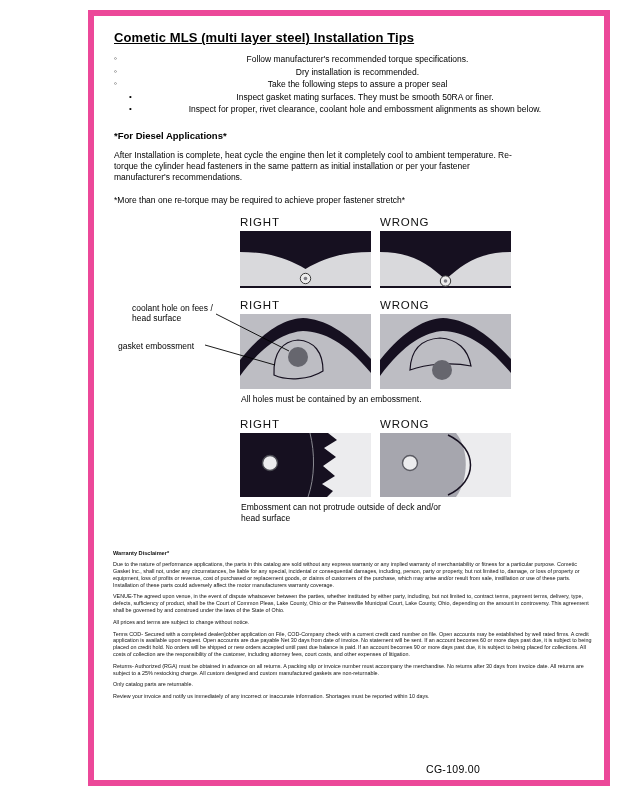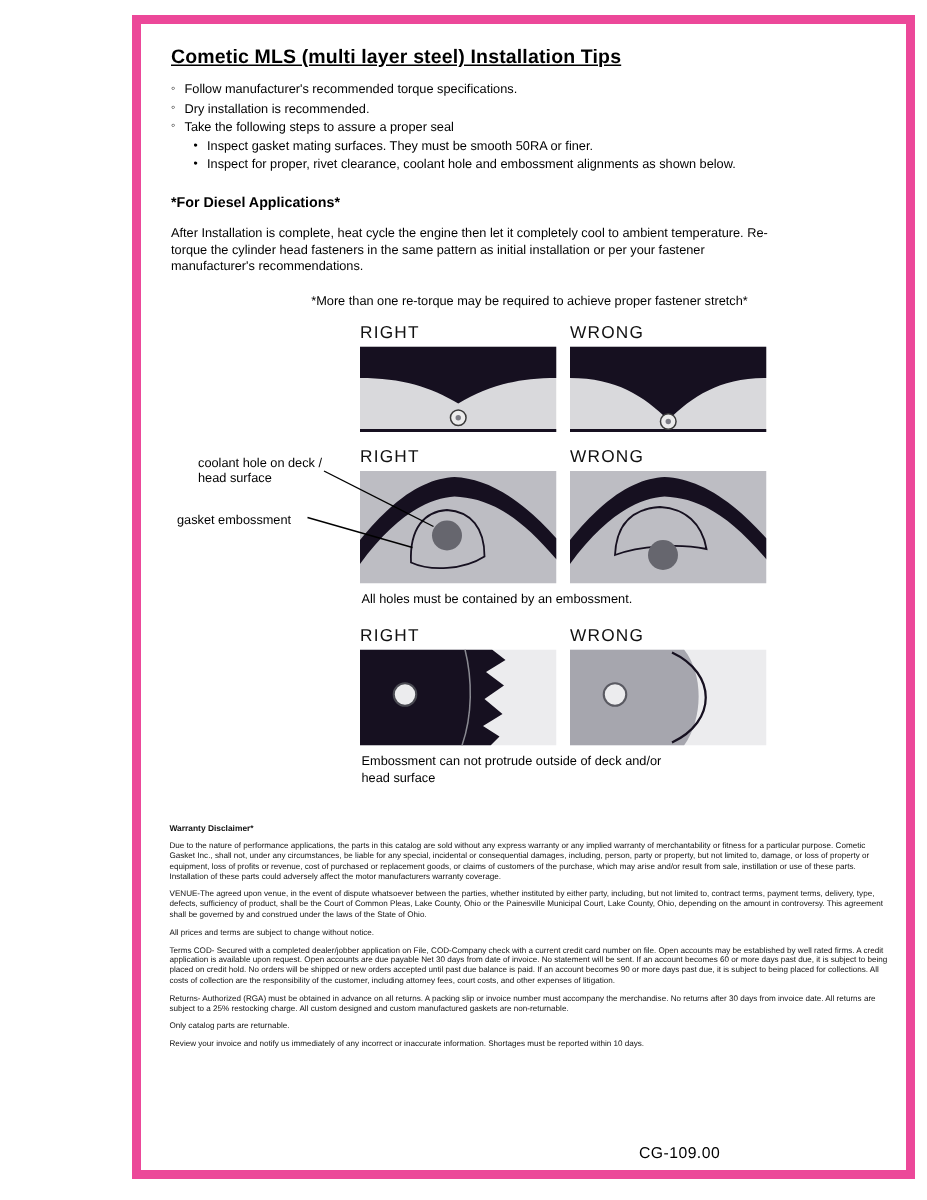--- a/index.html
+++ b/index.html
@@ -4,28 +4,28 @@
 <style>
   * { margin:0; padding:0; box-sizing:border-box; }
   html,body { width:618px; height:800px; background:#ffffff; }
   body { font-family:"Liberation Sans", sans-serif; color:#000; position:relative; }
   .page { position:absolute; inset:0; background:#fff; }
   .frame {
     position:absolute; left:88px; top:10px; width:522px; height:776px;
     border:6px solid #ec4899; padding:10px 12px 0 18px; overflow:hidden; position:absolute;
   }
   .title { font-size:13px; font-weight:bold; text-decoration:underline; margin:4px 0 8px 2px; letter-spacing:.1px; }
-  .tips { font-size:8.5px; line-height:12.5px; margin-left:2px; }
+  .tips { font-size:8.5px; line-height:12.5px; margin-left:2px;text-align:center; }
   .tip { position:relative; padding-left:9px; }
   .tip::before { content:"\25E6"; position:absolute; left:0; top:0; font-size:8px; }
   .subtip { position:relative; padding-left:9px; margin-left:15px; }
   .subtip::before { content:"\2022"; position:absolute; left:0; top:0; font-size:8px; }
   .diesel-heading { font-size:9.5px; font-weight:bold; margin:14px 0 9px 2px; }
   .para { font-size:8.5px; line-height:11px; width:412px; margin:0 0 10px 2px; }
-  .note { font-size:8.5px; margin:12px 0 0 2px;text-align:center; }
+  .note { font-size:8.5px; margin:12px 0 0 2px; }
 
   .diag-block { position:relative; margin-top:11px; }
   .diag-inner { margin-left:128px; width:272px; position:relative; z-index:1; }
   .diag-pair { display:flex; gap:9px; }
   .diag-col { width:131px; }
   .diag-label { text-align:left; font-size:11.5px; line-height:13px; letter-spacing:.8px; margin-bottom:2px; color:#111; }
   .diag-svg { display:block; width:131px; height:auto; }
   .diag-caption { font-size:8.5px; line-height:11px; margin:5px 0 13px 1px; }
   .cap-narrow { width:200px; }
 
@@ -84,21 +84,21 @@
           </div>
         </div>
       </div>
     </div>
 
     <div class="diag-block">
       <svg class="callout-lines">
         <line x1="104" y1="15" x2="177" y2="52" stroke="#000" stroke-width="0.9"></line>
         <line x1="93" y1="46" x2="163" y2="66" stroke="#000" stroke-width="0.9"></line>
       </svg>
-      <div class="callout callout-coolant">coolant hole on deck / head surface</div>
+      <div class="callout callout-coolant">coolant hole on fees / head surface</div>
       <div class="callout callout-emboss">gasket embossment</div>
       <div class="diag-inner">
         <div class="diag-pair">
           <div class="diag-col">
             <div class="diag-label">RIGHT</div>
             <svg class="diag-svg" viewBox="0 0 131 75">
               <rect width="131" height="75" fill="#bdbdc3"></rect>
               <path d="M0,46 C26,14 46,5 63,4 C84,5 106,17 131,45 L131,59 C104,27 84,18 63,17 C46,18 24,29 0,62 Z" fill="#161020"></path>
               <circle cx="58" cy="43" r="10" fill="#66666e"></circle>
               <path d="M34,61 C33,38 43,27 58,26 C74,27 83,38 83,57 C69,66 47,67 34,61 Z" fill="none" stroke="#161020" stroke-width="1.2"></path>

